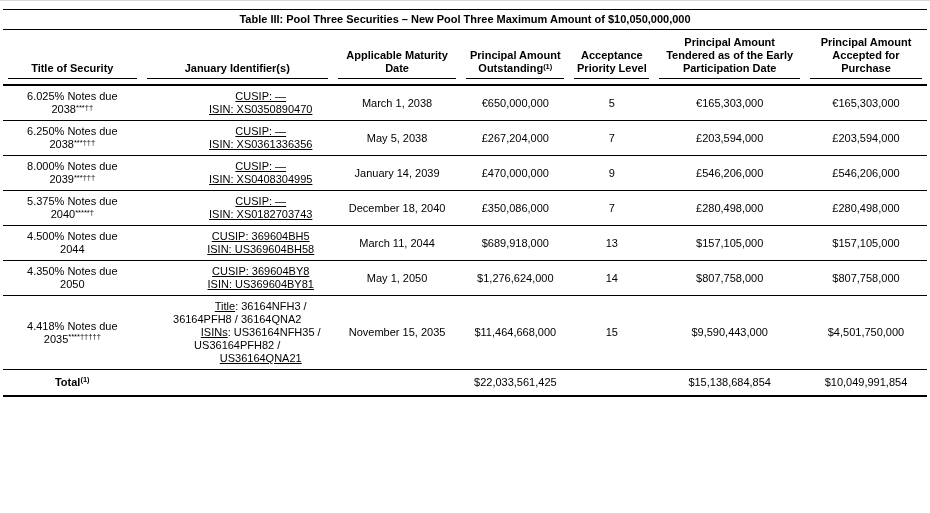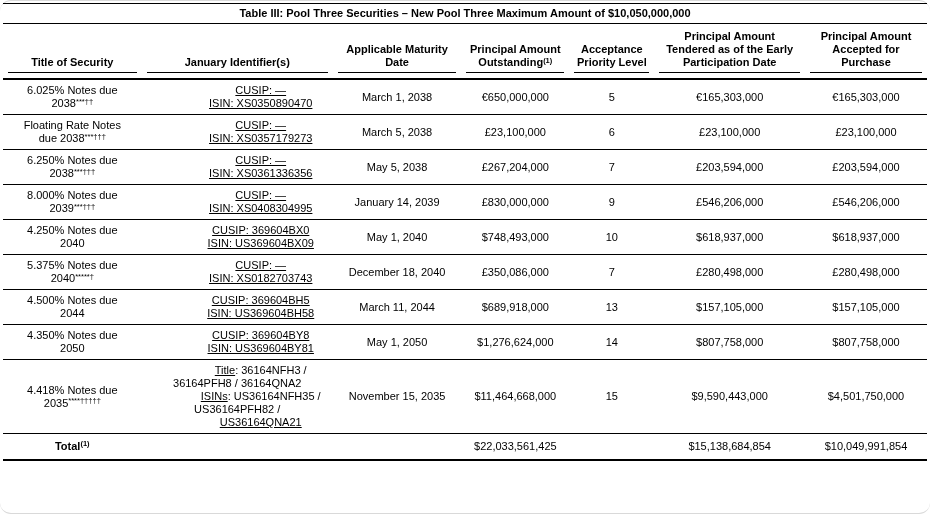--- a/index.html
+++ b/index.html
@@ -8,22 +8,21 @@
     font-family: "Liberation Sans", "DejaVu Sans", sans-serif;
     color: #000;
     font-size: 11px;
   }
   .page {
     width: 930px;
     height: 514px;
     background: #fff;
     border-top: 1px solid #d9d9d9;
     border-bottom: 1px solid #d9d9d9;
-    padding: 2px 3px 0 3px;
-    border-radius: 11px;
+    padding: 8px 3px 0 3px;
   }
   .table-title {
     border-top: 1px solid #000;
     border-bottom: 1px solid #000;
     text-align: center;
     font-weight: bold;
     font-size: 11px;
     padding: 3px 0 3px 0;
     line-height: 13px;
   }
@@ -115,54 +114,36 @@
         <tr>
           <td>6.025% Notes due<br>2038<sup>***††</sup></td>
           <td><span class="u">CUSIP: —</span><br><span class="u">ISIN: XS0350890470</span></td>
           <td>March 1, 2038</td>
           <td>€650,000,000</td>
           <td>5</td>
           <td>€165,303,000</td>
           <td>€165,303,000</td>
         </tr>
         <tr>
-          <td>Floating Rate Notes<br>due 2038<sup>***†††</sup></td>
-          <td><span class="u">CUSIP: —</span><br><span class="u">ISIN: XS0357179273</span></td>
-          <td>March 5, 2038</td>
-          <td>£23,100,000</td>
-          <td>6</td>
-          <td>£23,100,000</td>
-          <td>£23,100,000</td>
-        </tr>
-        <tr>
           <td>6.250% Notes due<br>2038<sup>***†††</sup></td>
           <td><span class="u">CUSIP: —</span><br><span class="u">ISIN: XS0361336356</span></td>
           <td>May 5, 2038</td>
           <td>£267,204,000</td>
           <td>7</td>
           <td>£203,594,000</td>
           <td>£203,594,000</td>
         </tr>
         <tr>
           <td>8.000% Notes due<br>2039<sup>***†††</sup></td>
           <td><span class="u">CUSIP: —</span><br><span class="u">ISIN: XS0408304995</span></td>
           <td>January 14, 2039</td>
-          <td>£830,000,000</td>
+          <td>£470,000,000</td>
           <td>9</td>
           <td>£546,206,000</td>
           <td>£546,206,000</td>
-        </tr>
-        <tr>
-          <td>4.250% Notes due<br>2040</td>
-          <td><span class="u">CUSIP: 369604BX0</span><br><span class="u">ISIN: US369604BX09</span></td>
-          <td>May 1, 2040</td>
-          <td>$748,493,000</td>
-          <td>10</td>
-          <td>$618,937,000</td>
-          <td>$618,937,000</td>
         </tr>
         <tr>
           <td>5.375% Notes due<br>2040<sup>*****†</sup></td>
           <td><span class="u">CUSIP: —</span><br><span class="u">ISIN: XS0182703743</span></td>
           <td>December 18, 2040</td>
           <td>£350,086,000</td>
           <td>7</td>
           <td>£280,498,000</td>
           <td>£280,498,000</td>
         </tr>

